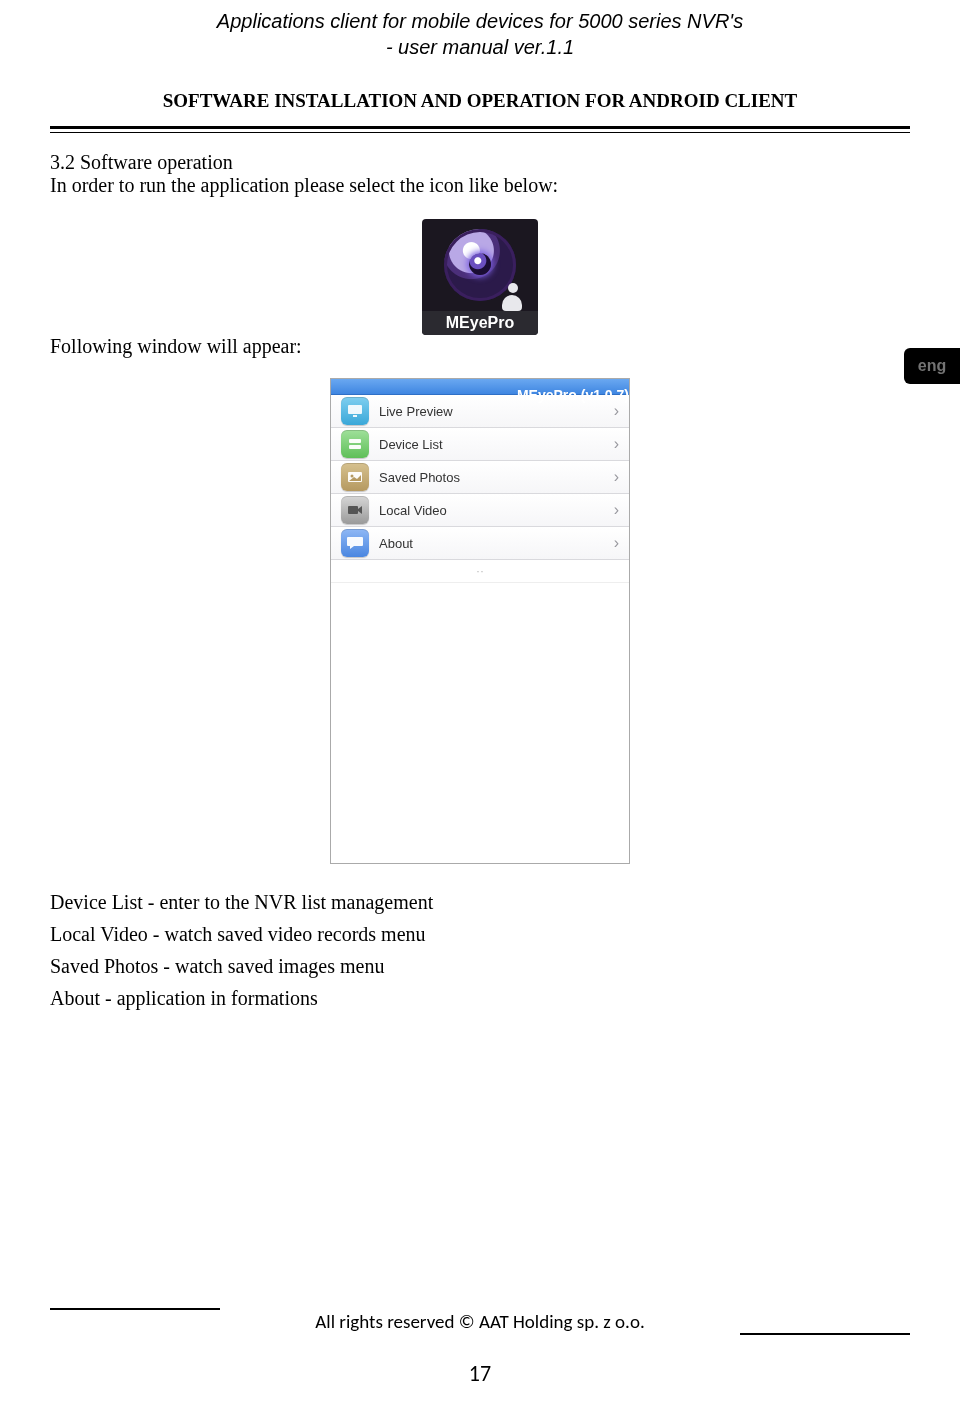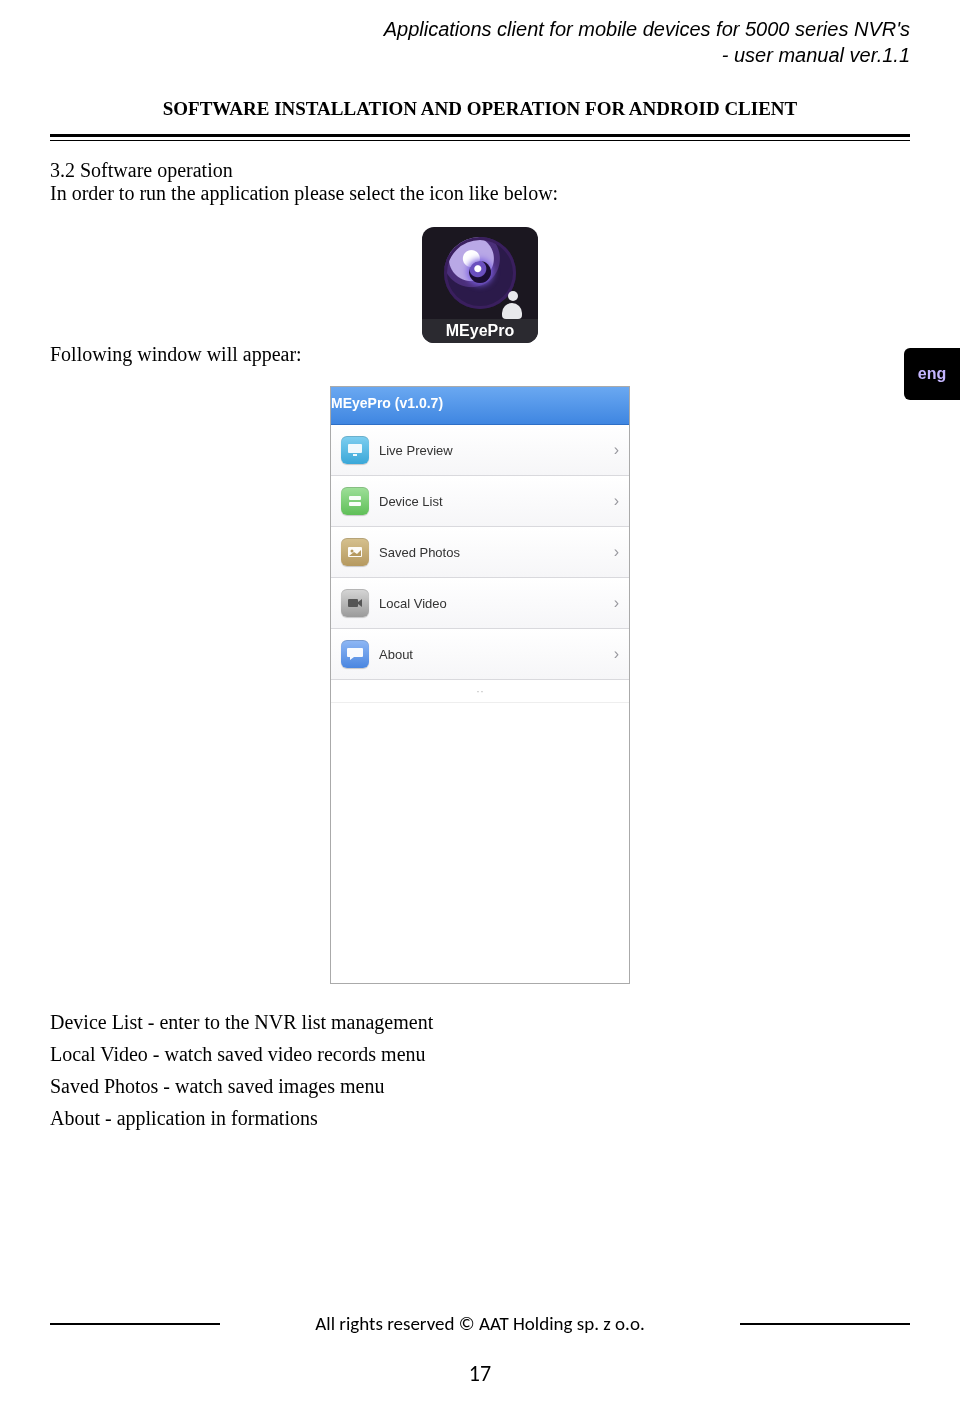--- a/index.html
+++ b/index.html
@@ -1,56 +1,56 @@
 <!DOCTYPE html>
 <html><head>
 <meta charset="utf-8">
 <style>
   * { box-sizing: border-box; margin: 0; padding: 0; }
   html, body { width: 960px; height: 1405px; background: #fff; font-family: "Times New Roman", Times, serif; color: #000; }
   .page { position: relative; width: 960px; height: 1405px; padding: 0 50px; }
-  .header { text-align: right; font-style: italic; font-family: Arial, Helvetica, sans-serif; font-size: 20px; line-height: 26px; padding-top: 16px; }
+  .header { text-align: center; font-style: italic; font-family: Arial, Helvetica, sans-serif; font-size: 20px; line-height: 26px; padding-top: 8px; }
   .chapter-title { text-align: center; font-weight: bold; font-size: 19px; margin-top: 30px; }
   .double-rule { margin-top: 14px; border-top: 3px solid #000; border-bottom: 1px solid #000; height: 7px; }
   .section-heading { font-weight: normal; font-size: 20px; margin-top: 18px; }
   .body-text { font-size: 20px; }
 
-  .app-icon-block { width: 116px; height: 116px; margin: 22px auto 0 auto; background: #1b1720; border-radius: 12px; position: relative; overflow: hidden; }
+  .app-icon-block { width: 116px; height: 116px; margin: 22px auto 0 auto; background: #1b1720; border-radius: 4px; position: relative; overflow: hidden; }
   .app-icon-eye { position: absolute; top: 10px; left: 50%; transform: translateX(-50%); width: 72px; height: 72px; border-radius: 50%;
     background: radial-gradient(circle at 38% 30%, #fff 0 8px, #b9a8e6 9px 22px, #4b2f7a 23px 28px, #2b1a4a 29px 36px);
     box-shadow: 0 0 0 3px #3a1f5e inset; }
   .app-icon-pupil { position: absolute; top: 34px; left: 50%; transform: translateX(-50%); width: 22px; height: 22px; border-radius: 50%;
     background: radial-gradient(circle at 40% 35%, #fff 0 3px, #6a4fbf 4px 8px, #1a0d33 9px 11px); box-shadow: 0 0 6px 2px #7a5fe0; }
   .app-icon-person { position: absolute; bottom: 24px; right: 14px; width: 22px; height: 28px; }
   .app-icon-person .head { width: 10px; height: 10px; border-radius: 50%; background: #e8e8ec; margin: 0 auto; }
   .app-icon-person .body { width: 20px; height: 16px; background: #e8e8ec; border-radius: 10px 10px 4px 4px; margin-top: 2px; }
   .app-icon-label { position: absolute; left: 0; right: 0; bottom: 0; height: 24px; background: #2b2a30; color: #fff;
     font-family: Arial, Helvetica, sans-serif; font-size: 16px; line-height: 24px; text-align: center; font-weight: 600; }
 
   .phone-shot { width: 300px; margin: 20px auto 0 auto; border: 1px solid #aaa; background: #fff; }
-  .phone-title { background: linear-gradient(#6aa8f1, #3f86e1); color: #fff; height: 38px; line-height: 32px; text-align: left;
+  .phone-title { background: linear-gradient(#6aa8f1, #3f86e1); color: #fff; height: 16px; line-height: 32px; text-align: right;
     font-family: Arial, Helvetica, sans-serif; font-size: 14px; font-weight: 600; border-bottom: 1px solid #2e6fc6; }
   .menu-list { }
-  .menu-item { display: flex; align-items: center; height: 51px; border-bottom: 1px solid #d9d9dd; padding: 12px 10px; background: linear-gradient(#fff,#f6f6f8); justify-content: center; }
+  .menu-item { display: flex; align-items: center; height: 33px; border-bottom: 1px solid #d9d9dd; padding: 12px 10px; background: linear-gradient(#fff,#f6f6f8); justify-content: center; }
   .menu-icon { width: 28px; height: 28px; border-radius: 6px; margin-right: 10px; display: flex; align-items: center; justify-content: center; font-size: 16px; color: #fff; box-shadow: 0 1px 0 rgba(0,0,0,0.15) inset, 0 1px 1px rgba(0,0,0,0.2); }
   .mi-live  { background: linear-gradient(#7fcff0,#3aa7d8); }
   .mi-dev   { background: linear-gradient(#9fe09a,#5fbf58); }
   .mi-photo { background: linear-gradient(#d6c18f,#b59960); }
   .mi-video { background: linear-gradient(#d6d6d6,#9a9a9a); color:#333; }
   .mi-about { background: linear-gradient(#8fb8f5,#4a86e0); }
   .menu-label { flex: 1; font-family: Arial, Helvetica, sans-serif; font-size: 13px; color: #333; }
   .chevron { color: #9a9aa0; font-size: 16px; font-family: Arial, Helvetica, sans-serif; }
   .menu-handle { text-align: center; color: #bbb; font-size: 12px; padding: 4px 0; border-bottom: 1px solid #eee; font-family: Arial, Helvetica, sans-serif; }
   .phone-blank { height: 280px; }
 
   .desc-list { font-size: 20px; margin-top: 22px; line-height: 32px; }
 
-  .lang-tab { position: absolute; top: 348px; right: 0; width: 56px; height: 52px; background: #000; color: #c4b5fd; font-family: Arial, Helvetica, sans-serif; font-weight: 700; font-size: 16px; display: flex; align-items: center; justify-content: center; border-radius: 6px 0 0 6px; }
+  .lang-tab { position: absolute; top: 348px; right: 0; width: 56px; height: 36px; background: #000; color: #737373; font-family: Arial, Helvetica, sans-serif; font-weight: 700; font-size: 16px; display: flex; align-items: center; justify-content: center; border-radius: 6px 0 0 6px; }
 
-  .footer { position: absolute; left: 50px; right: 50px; bottom: 70px; display: flex; align-items: center; justify-content: flex-end; }
+  .footer { position: absolute; left: 50px; right: 50px; bottom: 70px; display: flex; align-items: center; justify-content: flex-end; flex-direction: column; }
   .footer-line { height: 2px; background: #000; width: 170px; }
   .footer-line.left { margin-right: auto; }
   .footer-line.right { margin-left: auto; }
   .footer-text { font-family: Calibri, Arial, sans-serif; font-size: 19px; margin: 0 24px; }
   .page-number { position: absolute; left: 0; right: 0; bottom: 18px; text-align: center; font-family: Calibri, Arial, sans-serif; font-size: 22px; }
 </style>
 </head>
 <body>
 
 <div class="page">

